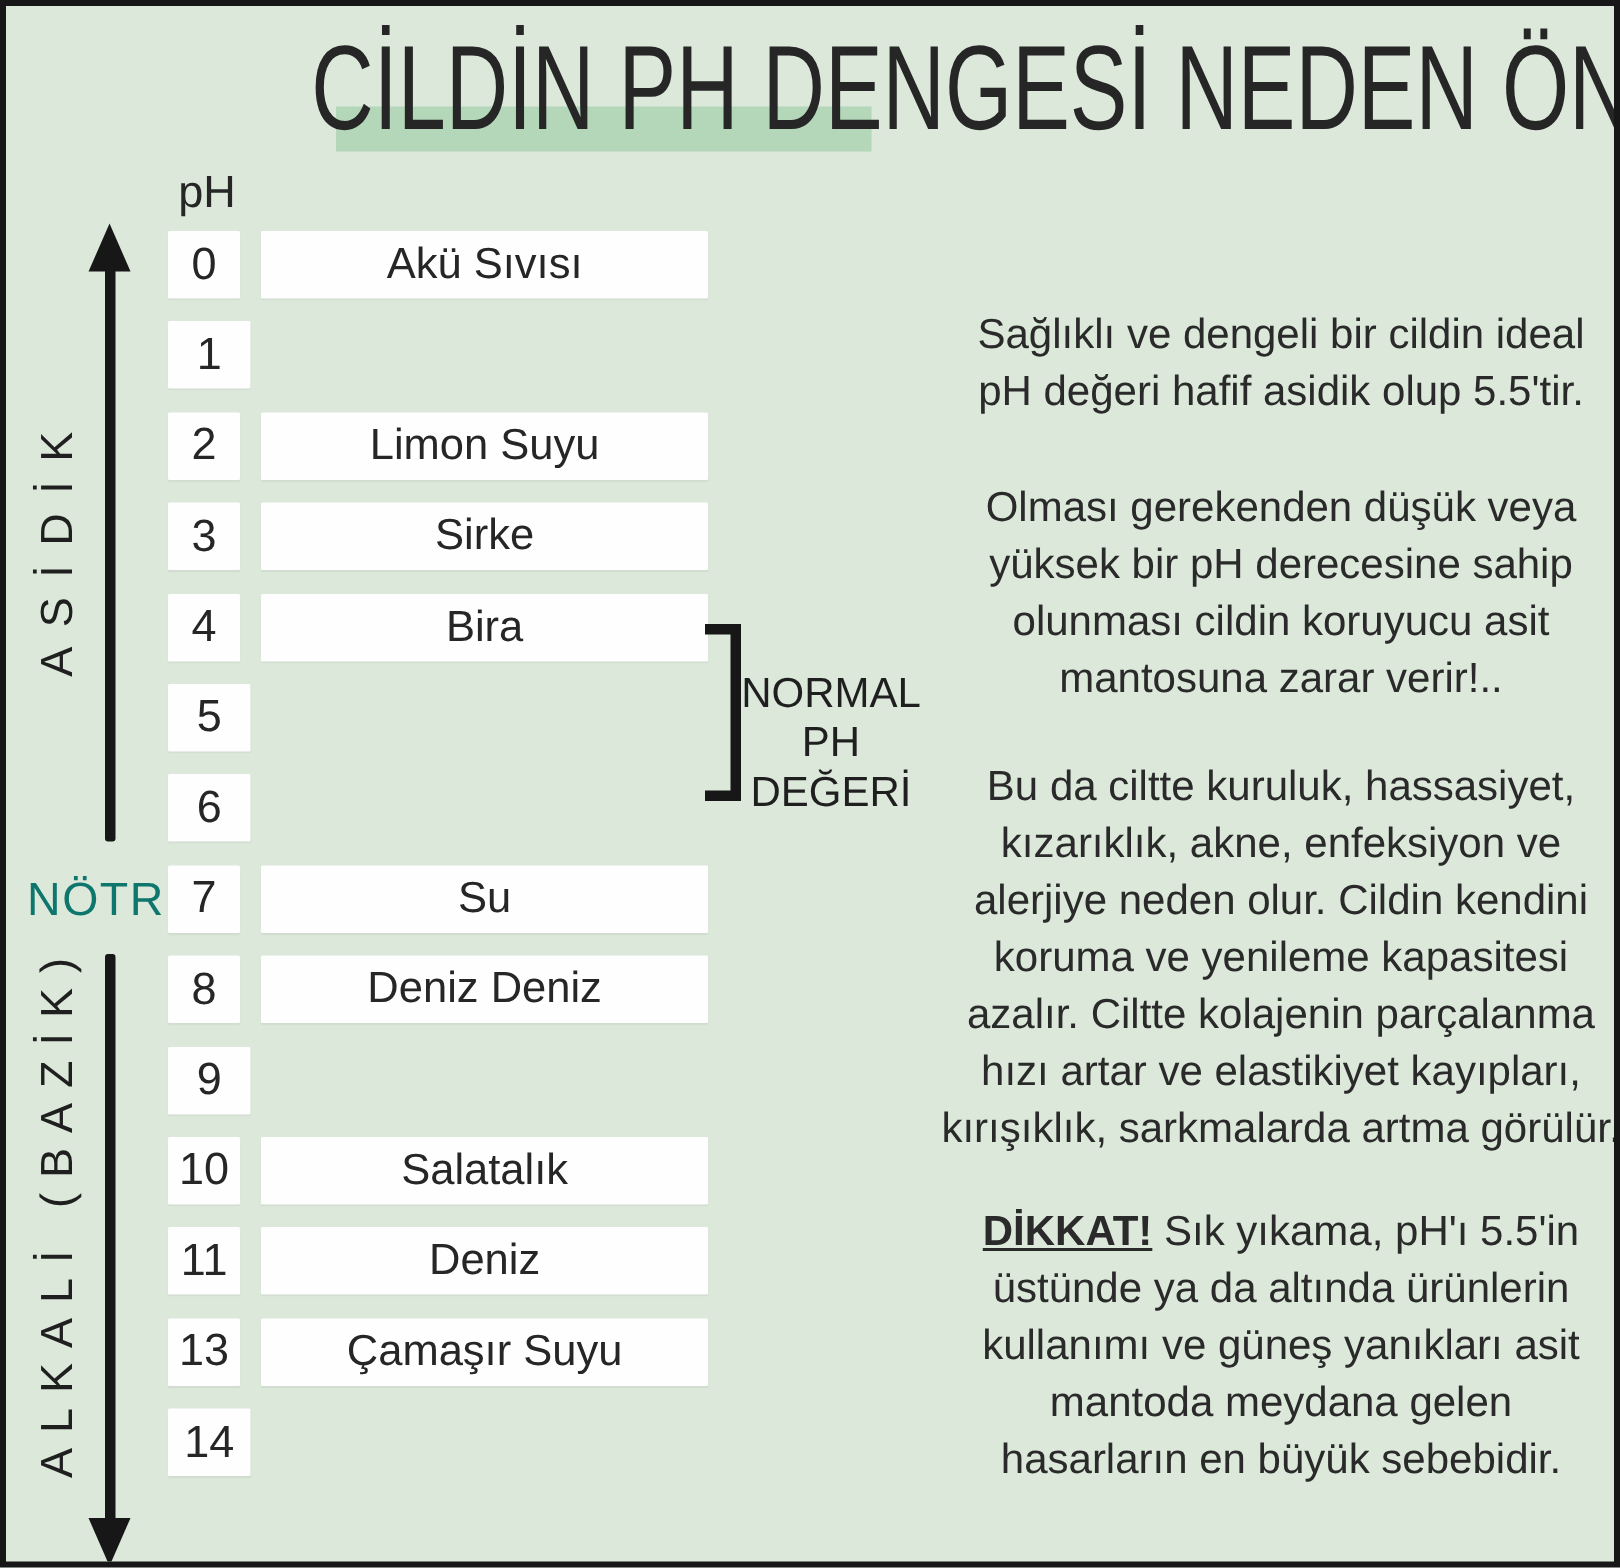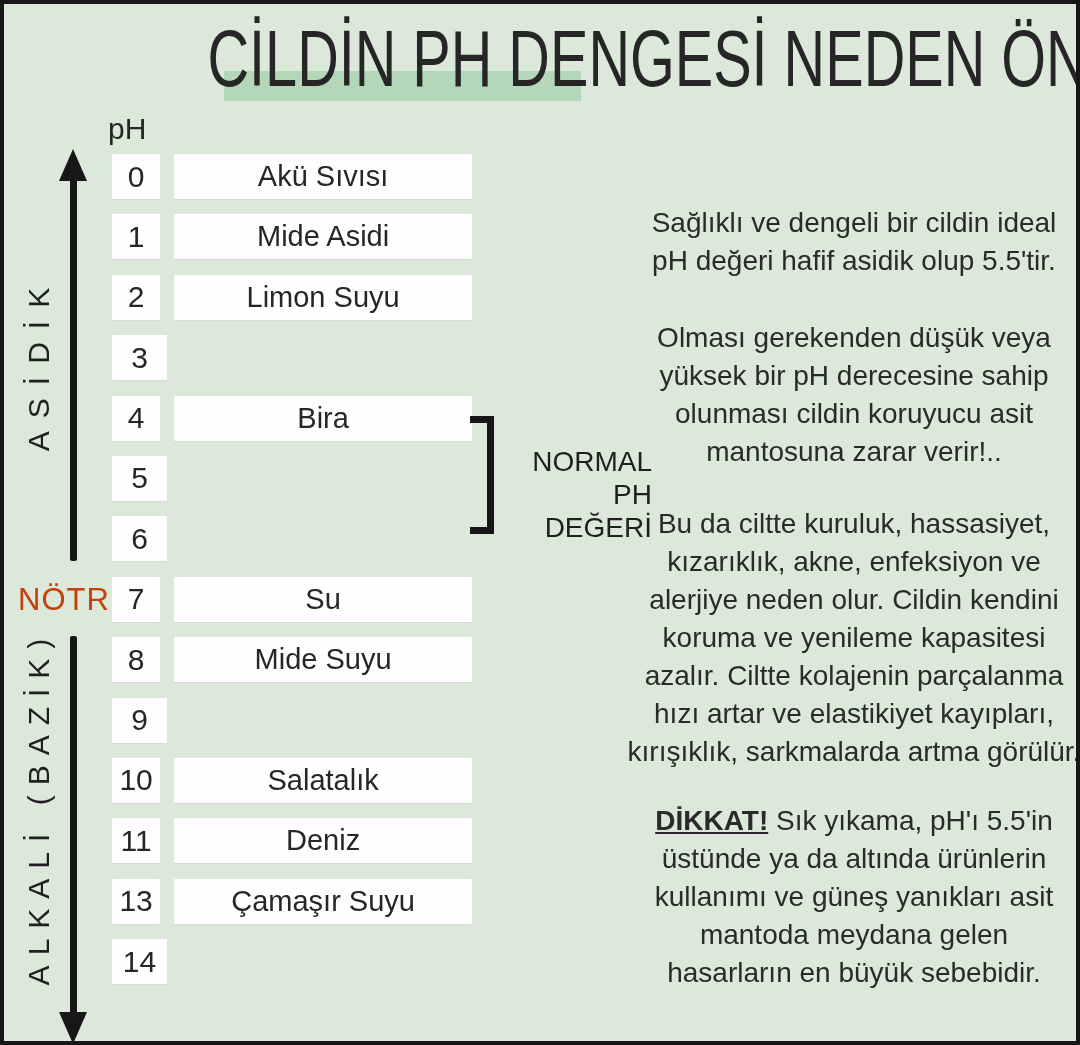--- a/index.html
+++ b/index.html
@@ -35,51 +35,51 @@
   
   .v-label{
     position:absolute;text-align:center;
     font-size:30px;font-weight:500;letter-spacing:13px;
     transform:rotate(-90deg);
     white-space:nowrap;color:#1f1f1f;
   }
   .v-label.alk{letter-spacing:10px;}
   .neutral{
     position:absolute;left:14px;top:578px;width:92px;
-    text-align:center;font-size:31px;font-weight:500;letter-spacing:1px;color:#c2410c;
+    text-align:center;font-size:31px;font-weight:500;letter-spacing:1px;color:#0f766e;
   }
   .arrow-shaft{position:absolute;width:7px;background:var(--line);border-radius:2px;}
   .arrow-head{position:absolute;width:0;height:0;border-left:14px solid transparent;border-right:14px solid transparent;}
   .arrow-head.up{border-bottom:32px solid var(--line);}
   .arrow-head.down{border-top:32px solid var(--line);}
   
   .ph-col-label{
     position:absolute;left:104px;top:108px;width:60px;
-    font-size:30px;font-weight:500;
+    text-align:center;font-size:30px;font-weight:500;
   }
   .rows{
     position:absolute;left:108px;top:150px;width:360px;
     display:flex;flex-direction:column;row-gap:15.4px;
   }
   .row{display:flex;column-gap:14px;height:45px;}
   .num{
     width:55px;height:45px;background:var(--box);border-radius:1px;
     display:flex;align-items:center;justify-content:center;
     font-size:30px;box-shadow:0 1px 1px rgba(0,0,0,0.05);
   }
   .sub{
     width:340px;height:45px;background:var(--box);border-radius:1px;
     display:flex;align-items:center;justify-content:center;
     font-size:29px;box-shadow:0 1px 1px rgba(0,0,0,0.05);
   }
   
   .bracket-part{position:absolute;background:var(--line);}
   .bracket-label{
-    position:absolute;left:496px;top:441px;width:152px;
-    text-align:right;font-size:28px;font-weight:500;line-height:33px;
+    position:absolute;left:474px;top:441px;width:152px;
+    text-align:center;font-size:28px;font-weight:500;line-height:33px;
     color:#1f1f1f;white-space:pre-line;
   }
   
   .info{
     position:absolute;left:590px;top:200px;width:520px;
     text-align:center;font-size:28px;line-height:38px;color:#2a2a2a;
   }
   .info p{white-space:pre-line;}
   .info p.p2{margin-top:39px;}
   .info p.p3{margin-top:34px;}
@@ -109,30 +109,30 @@
   <div class="ph-col-label">pH</div>
 
   <div class="rows" id="rows">
     <div class="row">
       <div class="num">0</div>
       <div class="sub">Akü Sıvısı</div>
     </div>
 
     <div class="row">
       <div class="num">1</div>
-      <div class="sub">Mide Asidi</div>
     </div>
 
     <div class="row">
       <div class="num">2</div>
       <div class="sub">Limon Suyu</div>
     </div>
 
     <div class="row">
       <div class="num">3</div>
+      <div class="sub">Sirke</div>
     </div>
 
     <div class="row">
       <div class="num">4</div>
       <div class="sub">Bira</div>
     </div>
 
     <div class="row">
       <div class="num">5</div>
     </div>
@@ -141,21 +141,21 @@
       <div class="num">6</div>
     </div>
 
     <div class="row">
       <div class="num">7</div>
       <div class="sub">Su</div>
     </div>
 
     <div class="row">
       <div class="num">8</div>
-      <div class="sub">Mide Suyu</div>
+      <div class="sub">Deniz Deniz</div>
     </div>
 
     <div class="row">
       <div class="num">9</div>
     </div>
 
     <div class="row">
       <div class="num">10</div>
       <div class="sub">Salatalık</div>
     </div>

